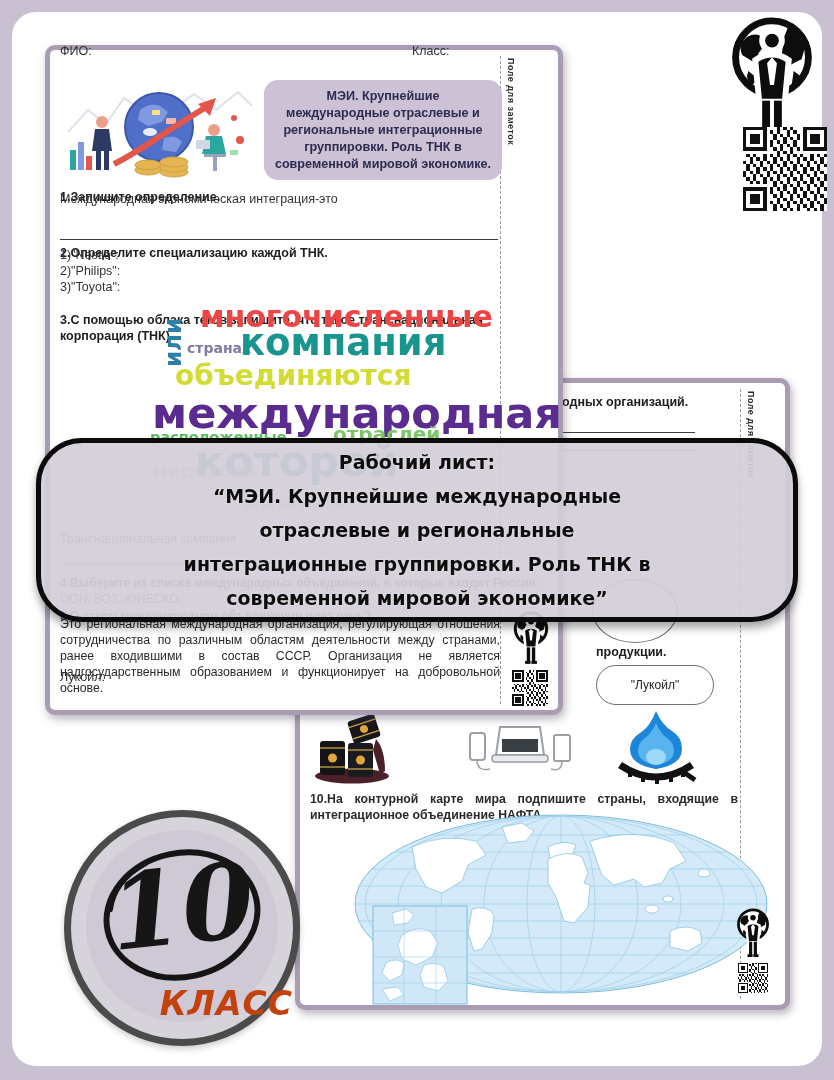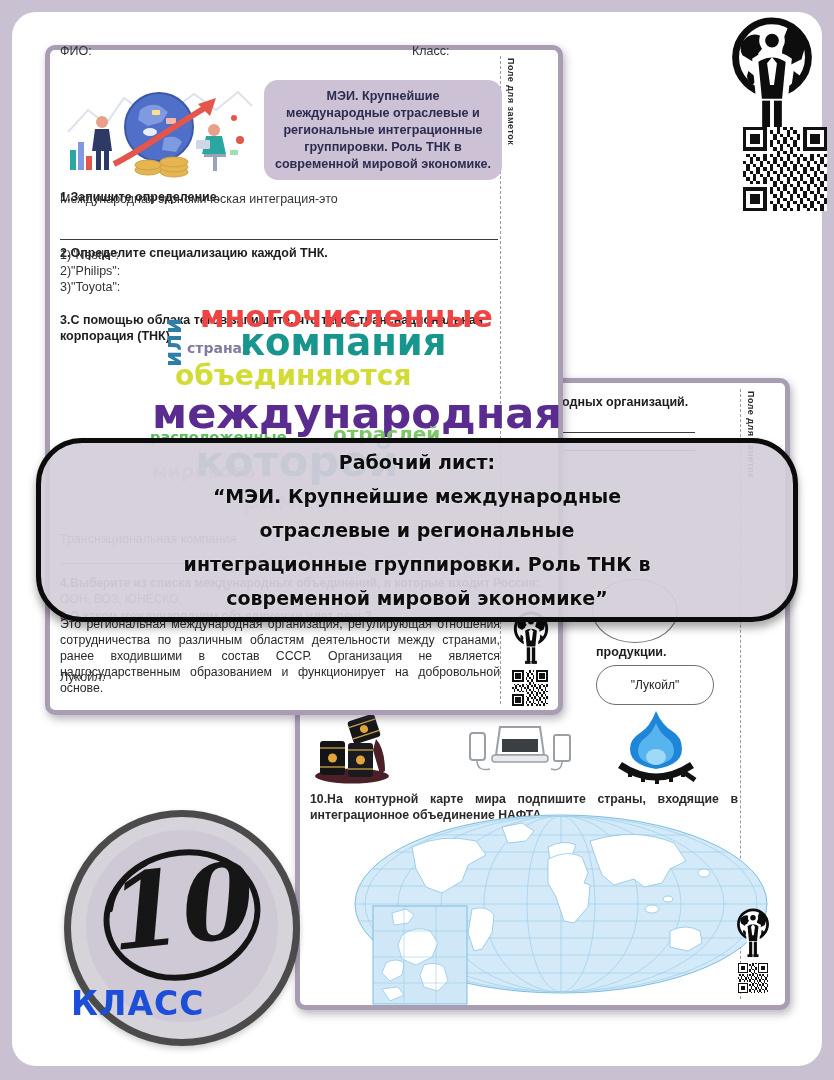--- a/index.html
+++ b/index.html
@@ -45,22 +45,22 @@
     text-shadow:0 0 2px rgba(255,255,255,.65);}
 
   
   .badge{position:absolute;left:64px;top:810px;width:236px;height:236px;border-radius:50%;z-index:7;
     background:#d7d3db;border:7px solid #4b4b4b;box-sizing:border-box;box-shadow:0 3px 6px rgba(0,0,0,.2);}
   .badge-inner{position:absolute;left:15px;top:13px;right:15px;bottom:17px;border-radius:50%;background:#cfc9d5;}
   .badge-num{position:absolute;left:0;right:0;top:28px;text-align:center;
     font-family:"DejaVu Serif",serif;font-style:italic;font-weight:bold;font-size:104px;color:#161616;
     transform:rotate(-6deg);}
   .badge-ring{position:absolute;left:22px;top:18px;}
-  .badge-label{position:absolute;left:0;right:0;bottom:16px;text-align:left;
-    font-family:"DejaVu Sans",sans-serif;font-weight:900;font-size:33px;color:#1d4ed8;letter-spacing:1px;}
+  .badge-label{position:absolute;left:0;right:0;bottom:16px;text-align:right;
+    font-family:"DejaVu Sans",sans-serif;font-style:italic;font-weight:900;font-size:33px;color:#c2410c;letter-spacing:1px;}
 
   
   .brand-logo-top{position:absolute;left:712px;top:14px;width:120px;height:130px;z-index:5;}
   .qr{background:#fff;z-index:5;}
   .qr svg{display:block;width:100%;height:100%;}
   .brand-qr-top{position:absolute;left:743px;top:127px;width:84px;height:84px;}
 </style>
 </head>
 <body>
 

